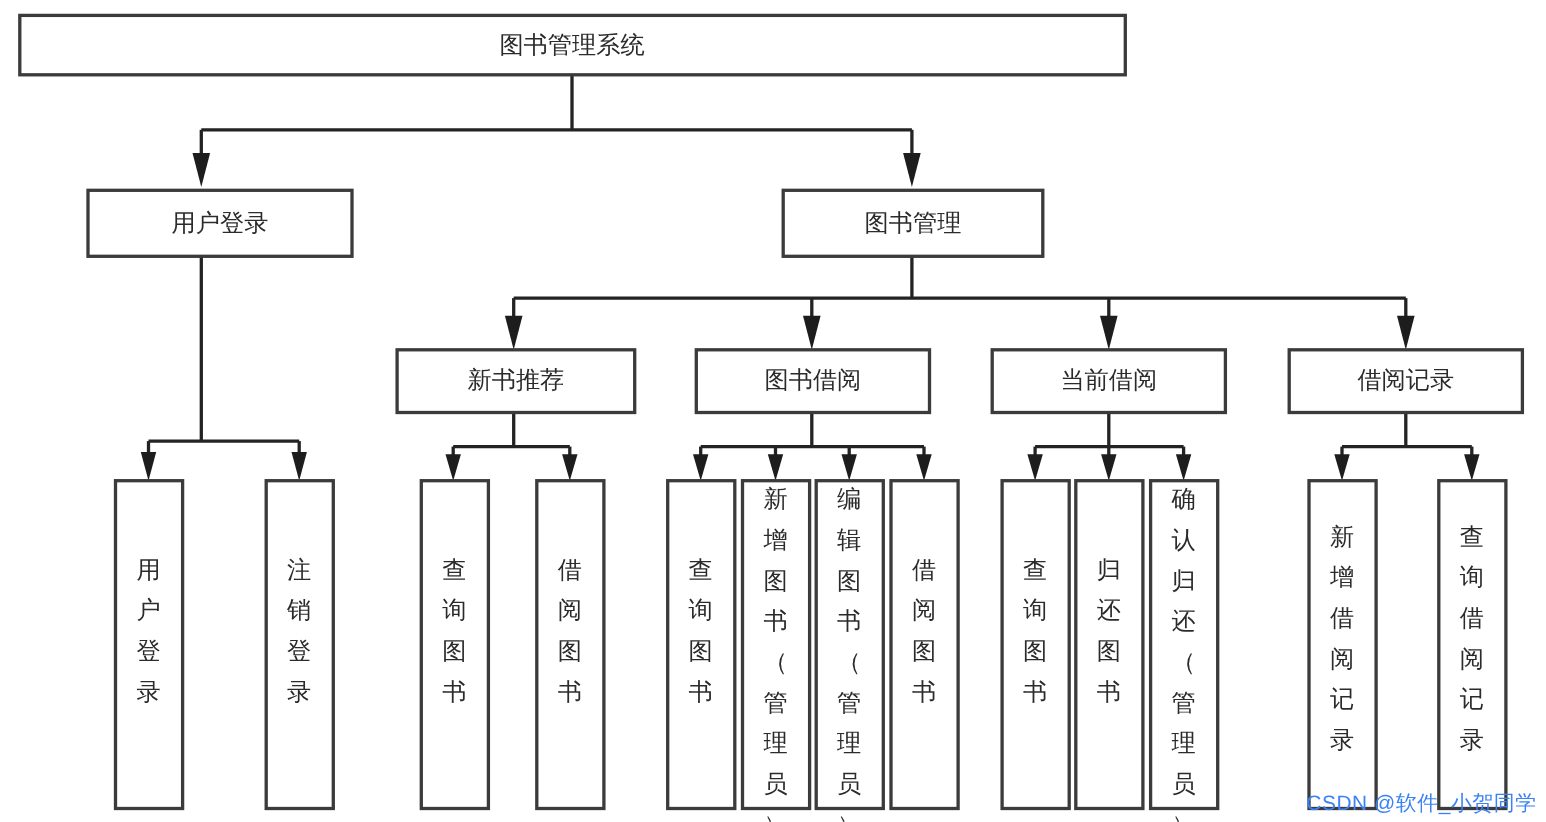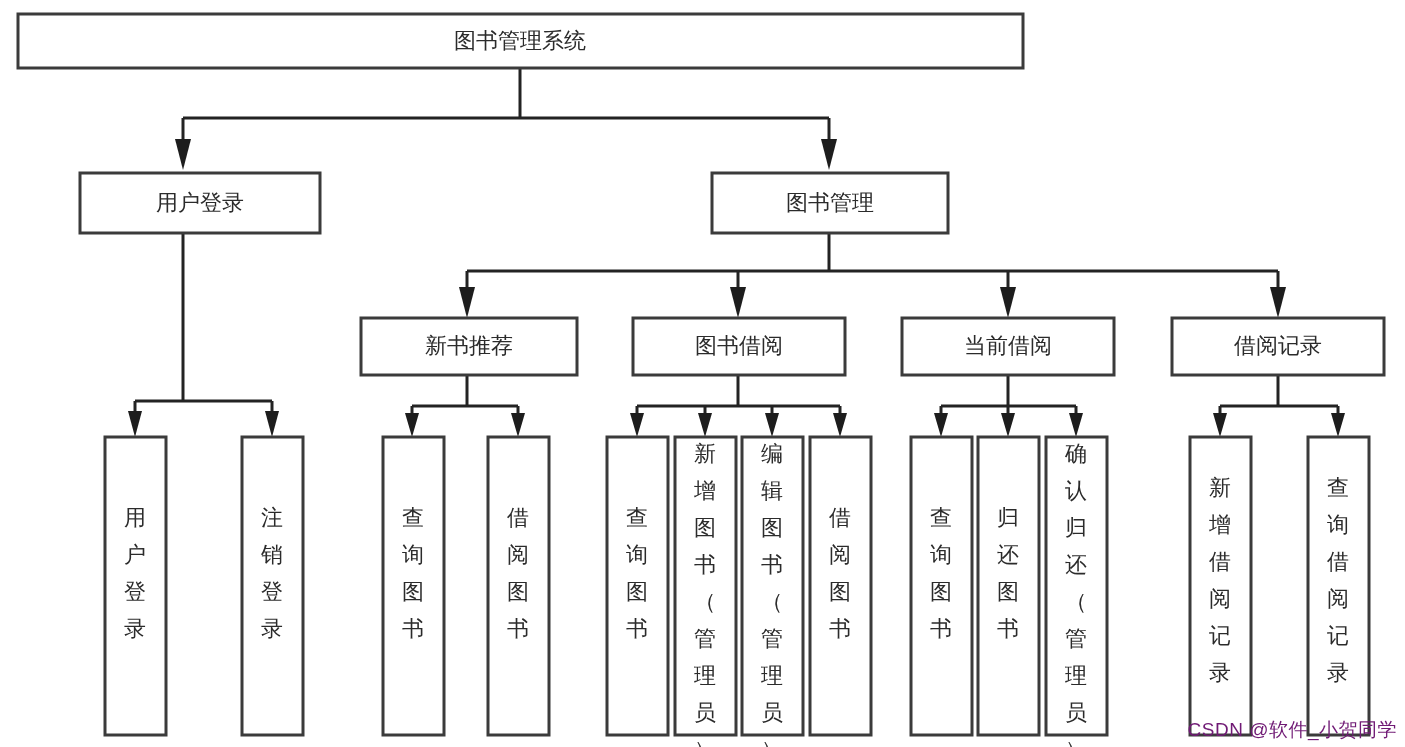--- a/index.html
+++ b/index.html
@@ -51,21 +51,21 @@
     font-size: 22px;
     fill: #2b2b2b;
     text-anchor: middle;
   }
   .watermark-text {
     position: absolute;
     right: 8px;
     bottom: 4px;
     font-family: "Liberation Sans", "DejaVu Sans", sans-serif;
     font-size: 19px;
-    color: #701a75;
+    color: #3b82f6;
     white-space: nowrap;
     letter-spacing: 0.5px;
     pointer-events: none;
   }
 </style>
 </head>
 <body>
 
 <div id="diagram-root">
 

